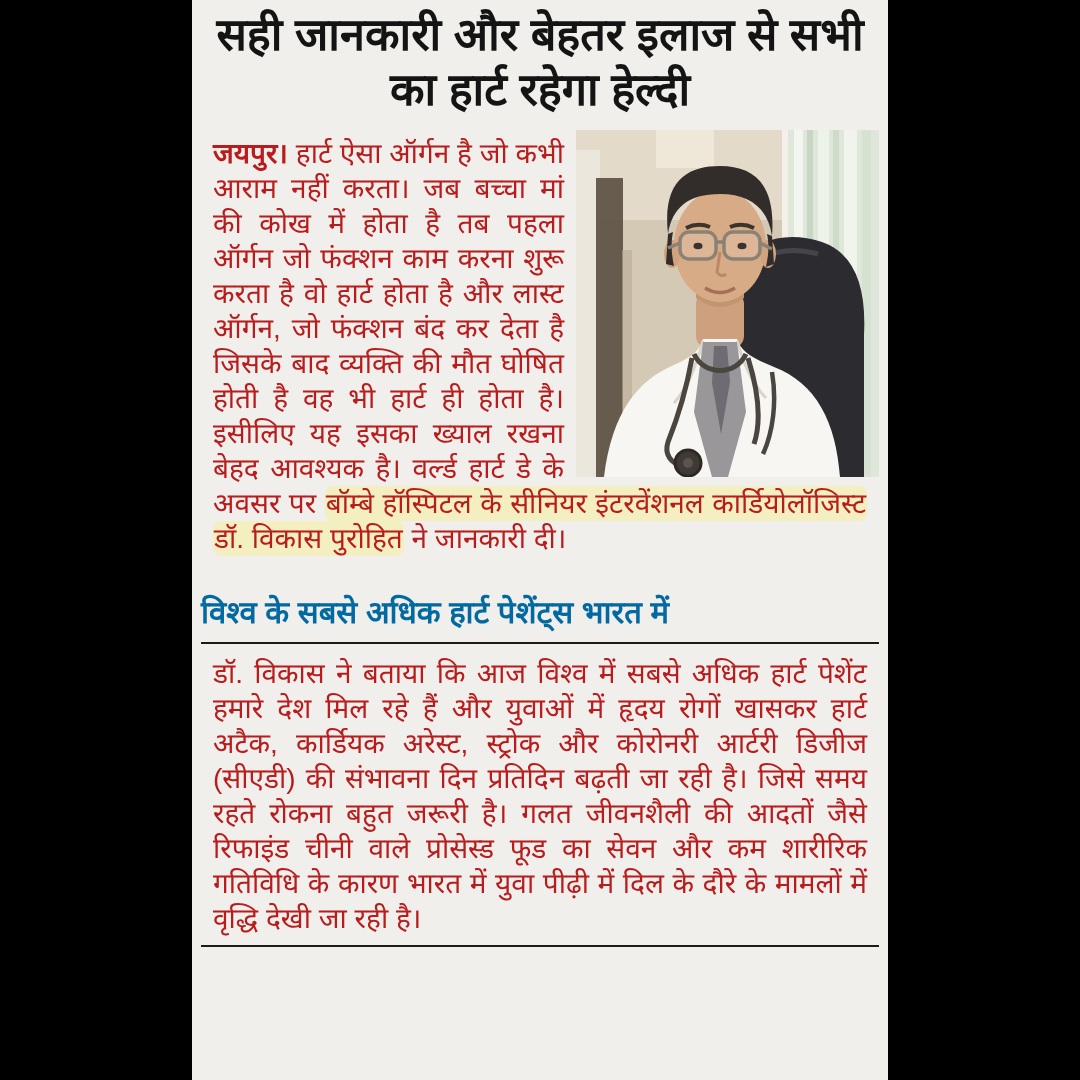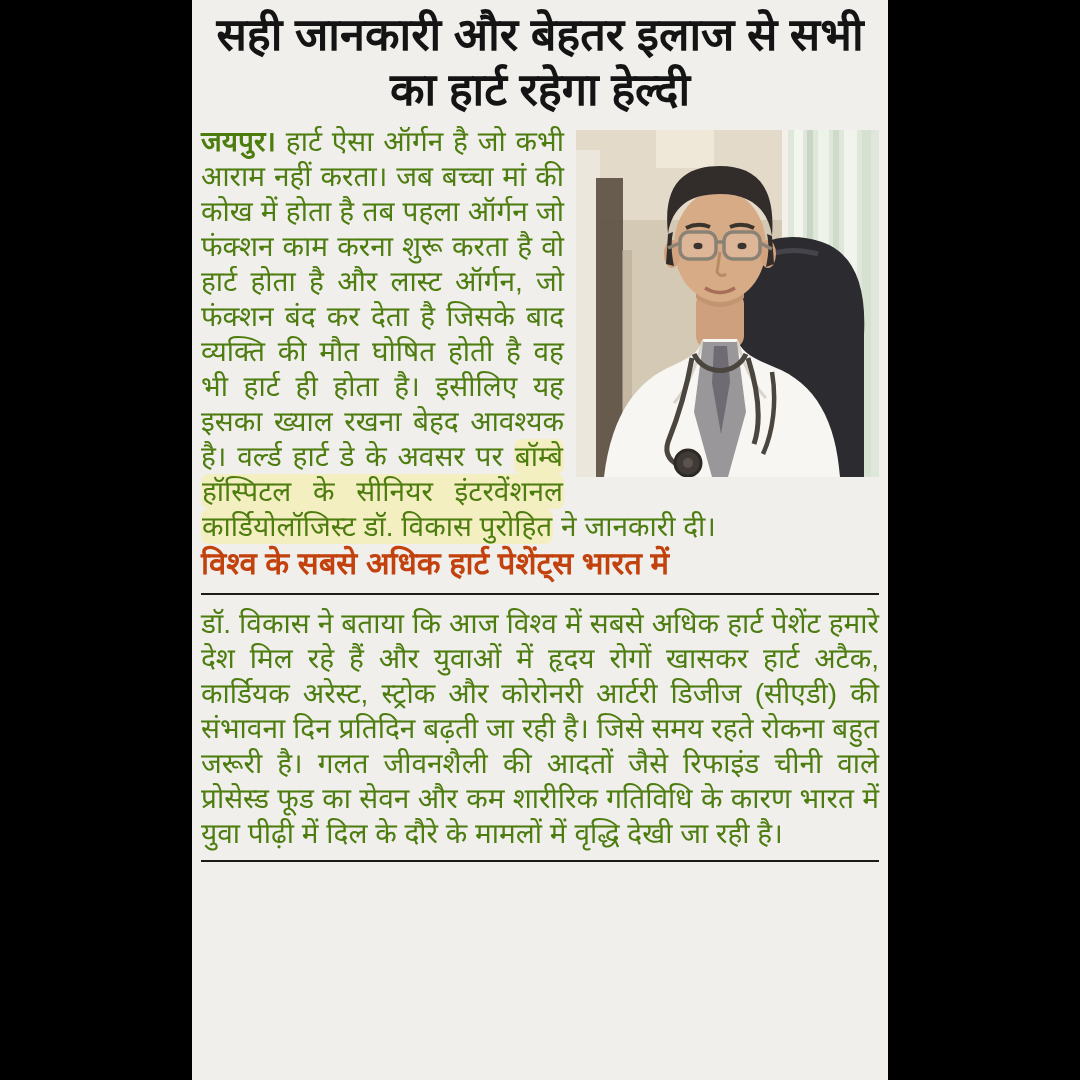--- a/index.html
+++ b/index.html
@@ -38,39 +38,39 @@
     width: 303px; height: 347px;
     margin: 6px 0 8px 12px;
     background: #d6cbb8;
     overflow: hidden;
   }
   .photo svg { display: block; width: 100%; height: 100%; }
   p.bodytext {
     font-size: 28px;
     line-height: 35px;
     text-align: justify;
-    margin: 0;
+    margin: 12px;
     font-weight: 500;
-    color: #4d7c0f;
+    color: #b91c1c;
   }
   .dateline { font-weight: 800; }
   mark.hl {
     background: #f4efc0;
     color: inherit;
     padding: 2px 1px;
     border-radius: 8px;
     -webkit-box-decoration-break: clone;
     box-decoration-break: clone;
   }
   h2.subhead {
     font-size: 31px;
     line-height: 1.25;
     font-weight: 700;
-    margin: 1px 0 0 0;
-    color: #c2410c;
+    margin: 26px 0 0 0;
+    color: #0369a1;
   }
   .rule {
     border-bottom: 2px solid #1b1b1b;
     margin: 9px 0 11px 0;
   }
   section p.bodytext { margin-bottom: 4px; }
 </style>
 </head>
 <body>
 

